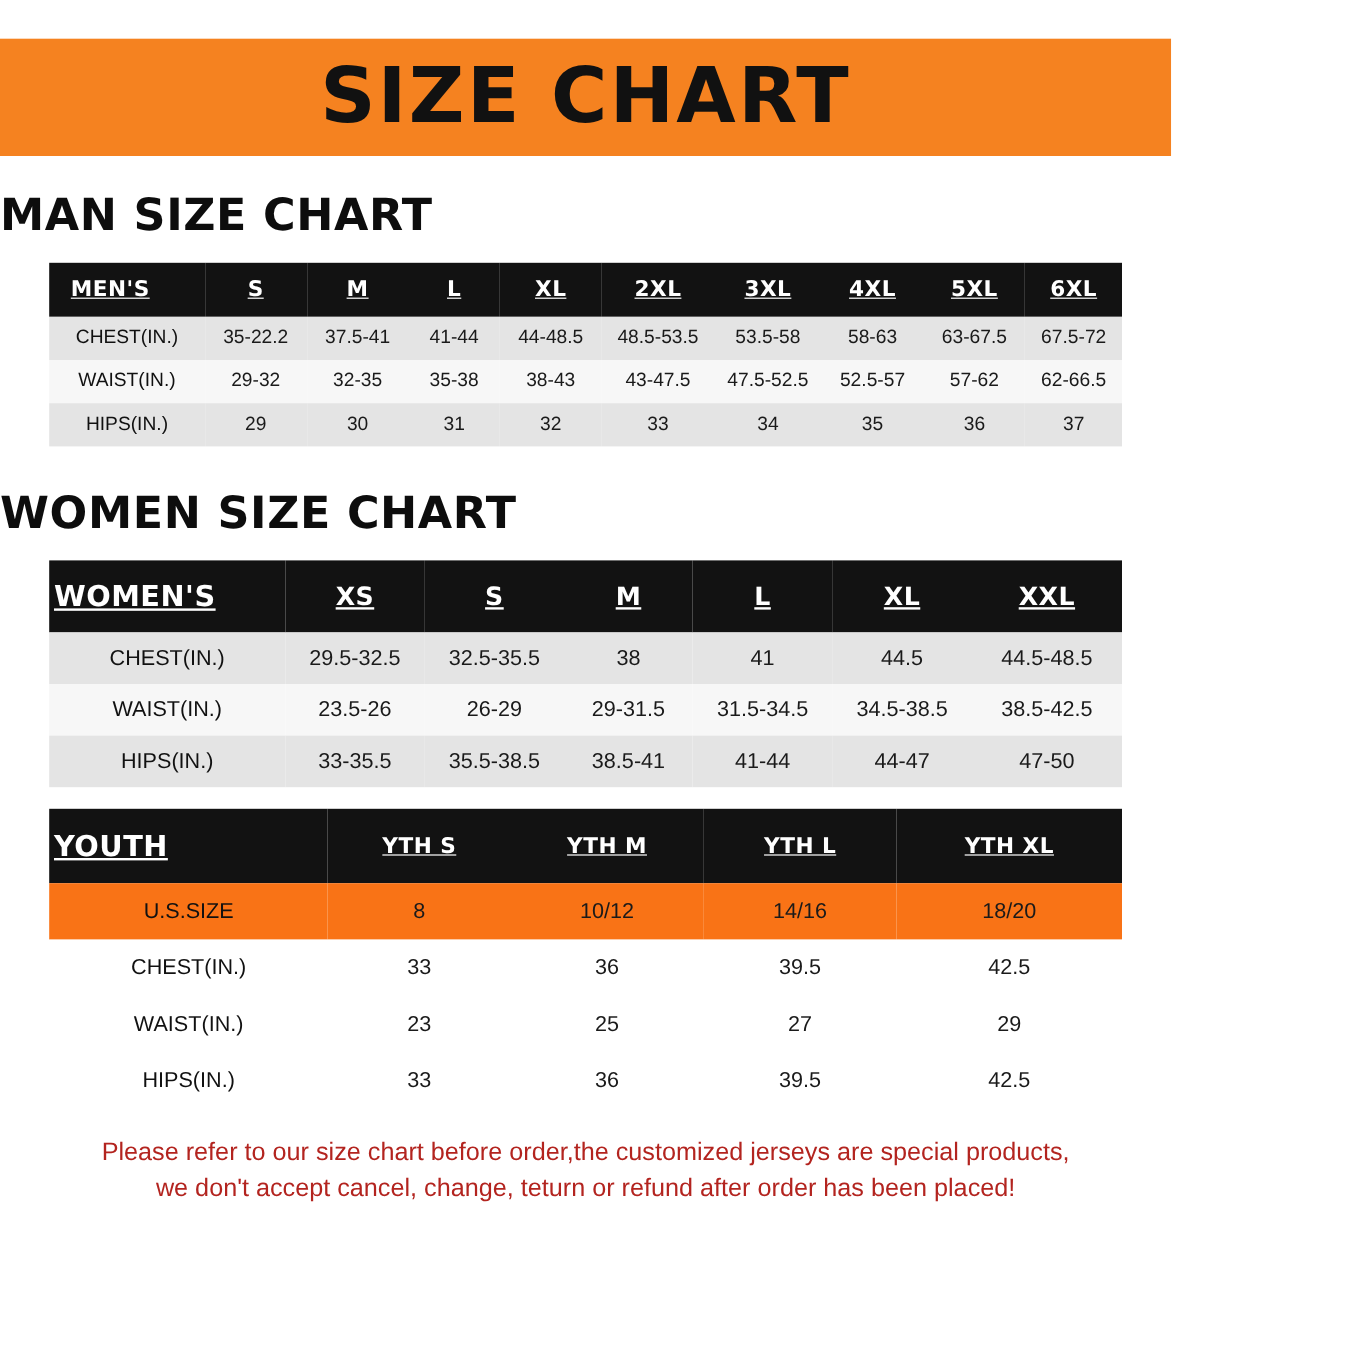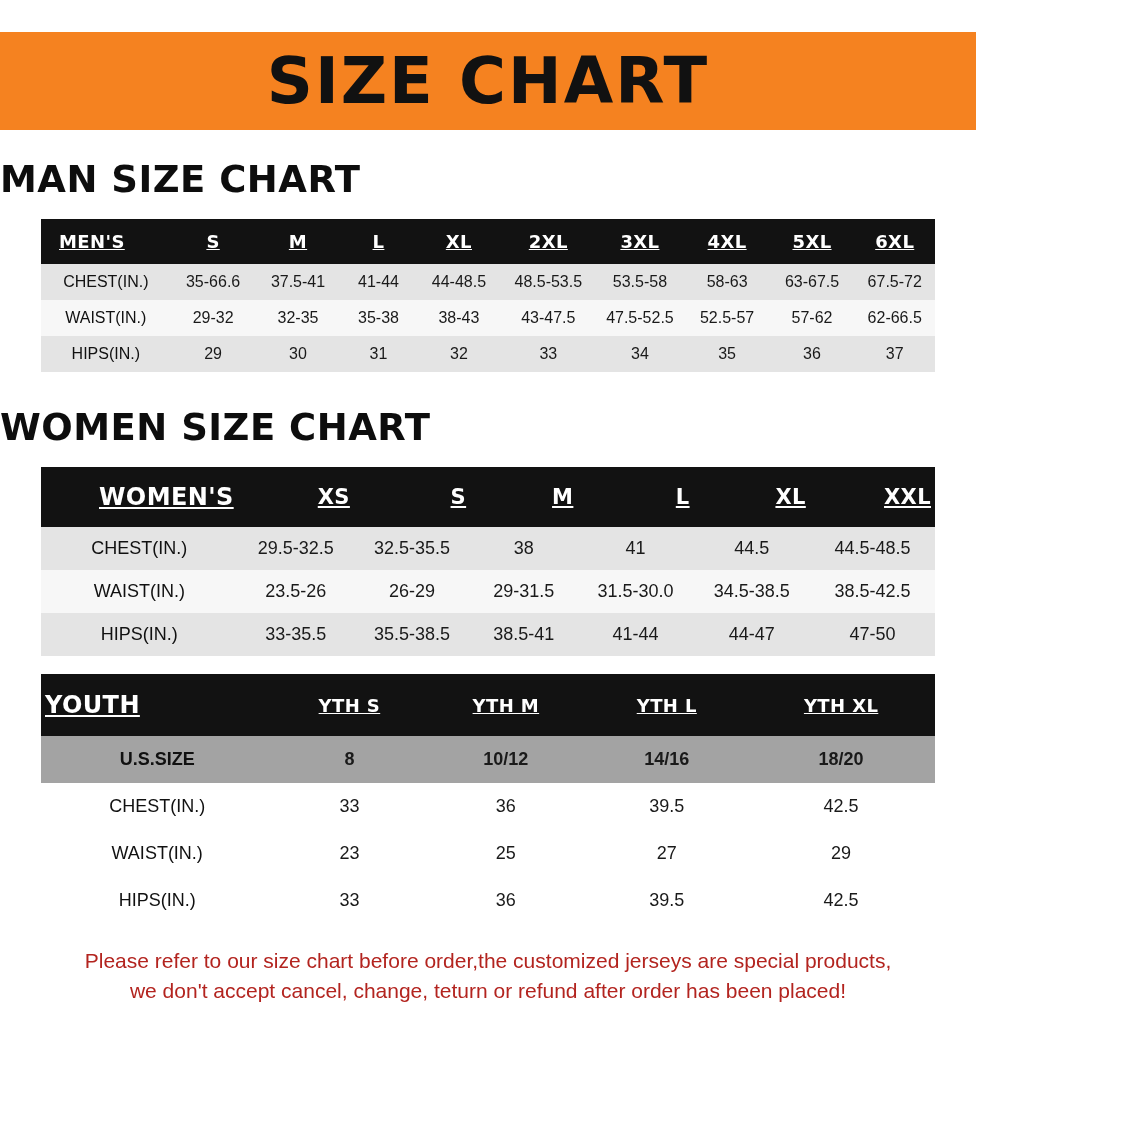--- a/index.html
+++ b/index.html
@@ -86,29 +86,29 @@
     font-size: 17px;
     color: #111111;
     text-align: center;
   }
   
   tbody.zebra tr:nth-child(odd) td { background: #e4e4e4; }
   tbody.zebra tr:nth-child(even) td { background: #f7f7f7; }
 
   
   tbody.youth tr td { background: #ffffff; padding: 13px 2px; font-size: 18px; }
-  tbody.youth tr:nth-child(1) td { background: #a3a3a3; font-weight: bold; }
+  tbody.youth tr:nth-child(1) td { background: #f97316; }
   tbody.youth tr td.rowhead { font-size: 18px; }
 
   
   #men-table thead th { font-size: 18px; }
   #men-table tbody td { font-size: 16px; }
 
   
-  #women-table thead th { font-size: 21px; padding: 16px 4px; text-align: right; }
+  #women-table thead th { font-size: 21px; padding: 16px 4px; }
   #women-table tbody td { font-size: 18px; padding: 11px 2px; }
   #women-table thead th.rowhead { font-size: 24px; }
 
   
   #youth-table thead th { font-size: 18px; padding: 17px 4px; }
   #youth-table thead th.rowhead { font-size: 24px; }
 
   
   .note {
     margin-top: 22px;
@@ -155,21 +155,21 @@
           <th>2XL</th>
           <th>3XL</th>
           <th>4XL</th>
           <th>5XL</th>
           <th>6XL</th>
         </tr>
       </thead>
       <tbody class="zebra">
         <tr>
           <td class="rowhead">CHEST(IN.)</td>
-          <td>35-66.6</td>
+          <td>35-22.2</td>
           <td>37.5-41</td>
           <td>41-44</td>
           <td>44-48.5</td>
           <td>48.5-53.5</td>
           <td>53.5-58</td>
           <td>58-63</td>
           <td>63-67.5</td>
           <td>67.5-72</td>
         </tr>
         <tr>
@@ -231,21 +231,21 @@
           <td>38</td>
           <td>41</td>
           <td>44.5</td>
           <td>44.5-48.5</td>
         </tr>
         <tr>
           <td class="rowhead">WAIST(IN.)</td>
           <td>23.5-26</td>
           <td>26-29</td>
           <td>29-31.5</td>
-          <td>31.5-30.0</td>
+          <td>31.5-34.5</td>
           <td>34.5-38.5</td>
           <td>38.5-42.5</td>
         </tr>
         <tr>
           <td class="rowhead">HIPS(IN.)</td>
           <td>33-35.5</td>
           <td>35.5-38.5</td>
           <td>38.5-41</td>
           <td>41-44</td>
           <td>44-47</td>

